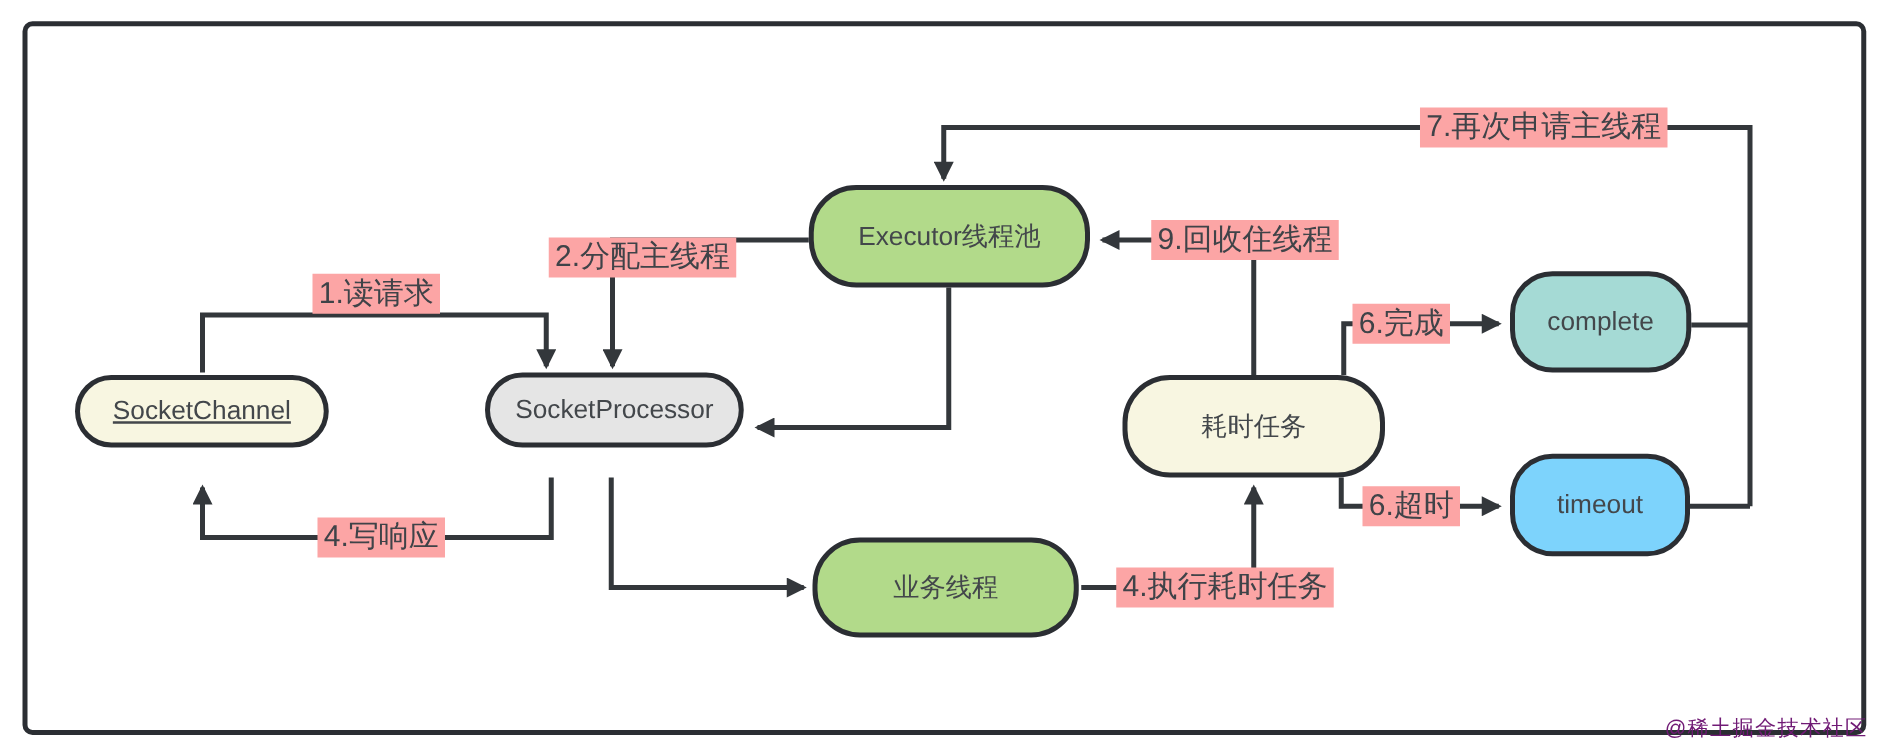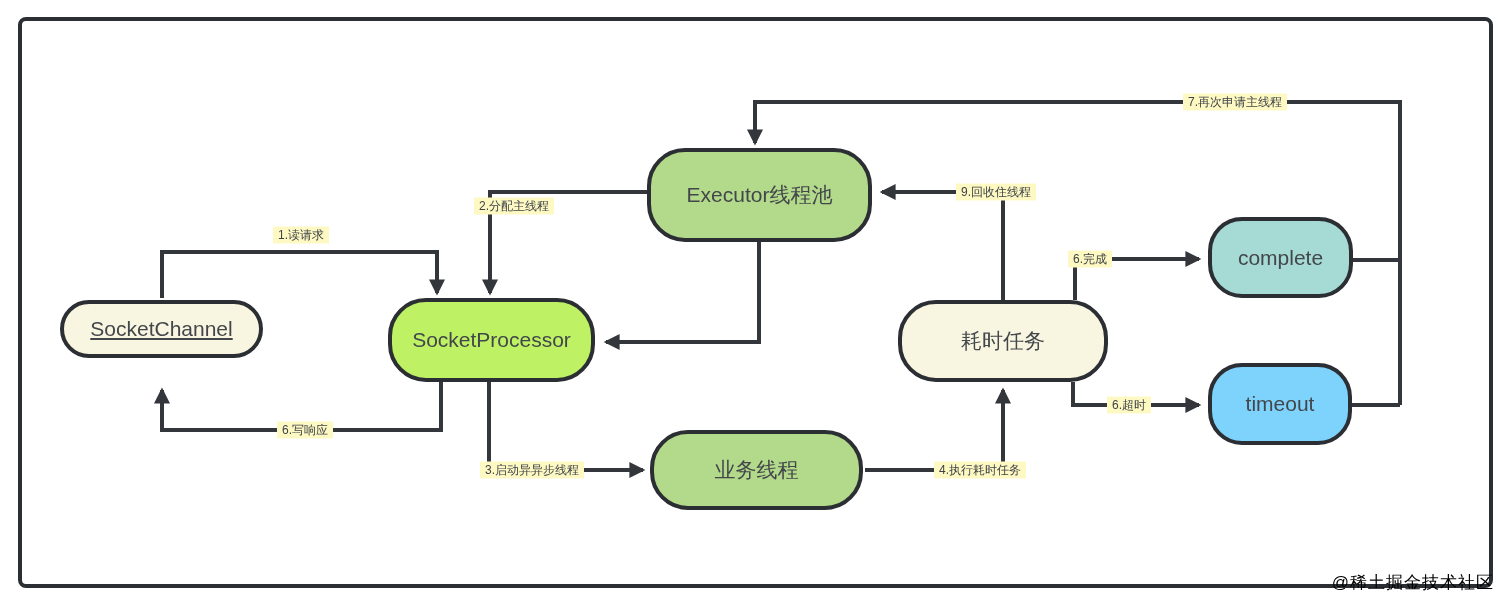--- a/index.html
+++ b/index.html
@@ -15,26 +15,26 @@
   .layer{position:absolute;left:0;top:0;width:1512px;height:604px;}
   svg.connectors{position:absolute;left:0;top:0;}
   .node{
     position:absolute;box-sizing:border-box;
     border:4px solid #2b2e33;border-radius:38px;
     display:flex;align-items:center;justify-content:center;
     font-size:21px;color:#43474b;z-index:3;white-space:nowrap;
   }
   .edge-label{
     position:absolute;transform:translate(-50%,-50%);
-    background:#fef9c3;color:#3f4348;font-size:12px;
+    background:#fca5a5;color:#3f4348;font-size:24px;
     padding:1px 5px;white-space:nowrap;z-index:2;line-height:1.25;
   }
   .watermark{
     position:absolute;right:18px;bottom:10px;z-index:5;
-    color:#000000;font-size:17px;letter-spacing:1px;white-space:nowrap;
+    color:#701a75;font-size:17px;letter-spacing:1px;white-space:nowrap;
   }
 </style>
 </head>
 <body>
 
 <div class="frame"></div>
 
 <svg class="connectors" width="1512" height="604" viewBox="0 0 1512 604">
   <defs>
     <marker id="arw" viewBox="0 0 10 10" refX="8.5" refY="5" markerWidth="5" markerHeight="4" orient="auto">
@@ -63,47 +63,46 @@
 
     <path d="M1353,260 L1400,260"></path>
     <path d="M1352,405 L1400,405"></path>
     <path d="M1400,405 L1400,102 L755,102 L755,143" marker-end="url(#arw)"></path>
   </g>
 </svg>
 
 <div class="layer">
   <div class="node" style="left: 60px; top: 300px; width: 203px; height: 58px; background: rgb(248, 246, 225); text-decoration: underline;">SocketChannel</div>
 
-  <div class="node" style="left: 388px; top: 298px; width: 207px; height: 84px; background: #bef264;">SocketProcessor</div>
+  <div class="node" style="left: 388px; top: 298px; width: 207px; height: 60px; background: #e5e5e5;">SocketProcessor</div>
 
-  <div class="node" style="left: 647px; top: 148px; width: 225px; height: 94px; background: rgb(178, 218, 138);">Executor线程池</div>
+  <div class="node" style="left: 647px; top: 148px; width: 225px; height: 82px; background: rgb(178, 218, 138);">Executor线程池</div>
 
   <div class="node" style="left: 898px; top: 300px; width: 210px; height: 82px; background: rgb(248, 246, 225);">耗时任务</div>
 
   <div class="node" style="left: 650px; top: 430px; width: 213px; height: 80px; background: rgb(178, 218, 138);">业务线程</div>
 
   <div class="node" style="left: 1208px; top: 217px; width: 145px; height: 81px; border-radius: 34px; background: rgb(165, 218, 213); text-align: center;">complete</div>
 
   <div class="node" style="left: 1208px; top: 363px; width: 144px; height: 82px; border-radius: 34px; background: #7dd3fc;">timeout</div>
 </div>
 
 <div class="layer">
   <div class="edge-label" style="left:301px;top:235px;text-align:center;">1.读请求</div>
 
   <div class="edge-label" style="left:514px;top:192px;margin-top:14px;">2.分配主线程</div>
 
-  <div class="edge-label" style="left:532px;top:470px;">3.启动异异步线程</div>
 
   <div class="edge-label" style="left:980px;top:470px;">4.执行耗时任务</div>
 
   <div class="edge-label" style="left:996px;top:192px;">9.回收住线程</div>
 
-  <div class="edge-label" style="left:1090px;top:259px;">6.完成</div>
+  <div class="edge-label" style="left:1121px;top:259px;">6.完成</div>
 
   <div class="edge-label" style="left:1129px;top:405px;">6.超时</div>
 
   <div class="edge-label" style="left:1235px;top:102px;">7.再次申请主线程</div>
 
 
-  <div class="edge-label" style="left:305px;top:430px;">6.写响应</div>
+  <div class="edge-label" style="left:305px;top:430px;">4.写响应</div>
 </div>
 
 <div class="watermark">@稀土掘金技术社区</div>
 
 </body></html>

